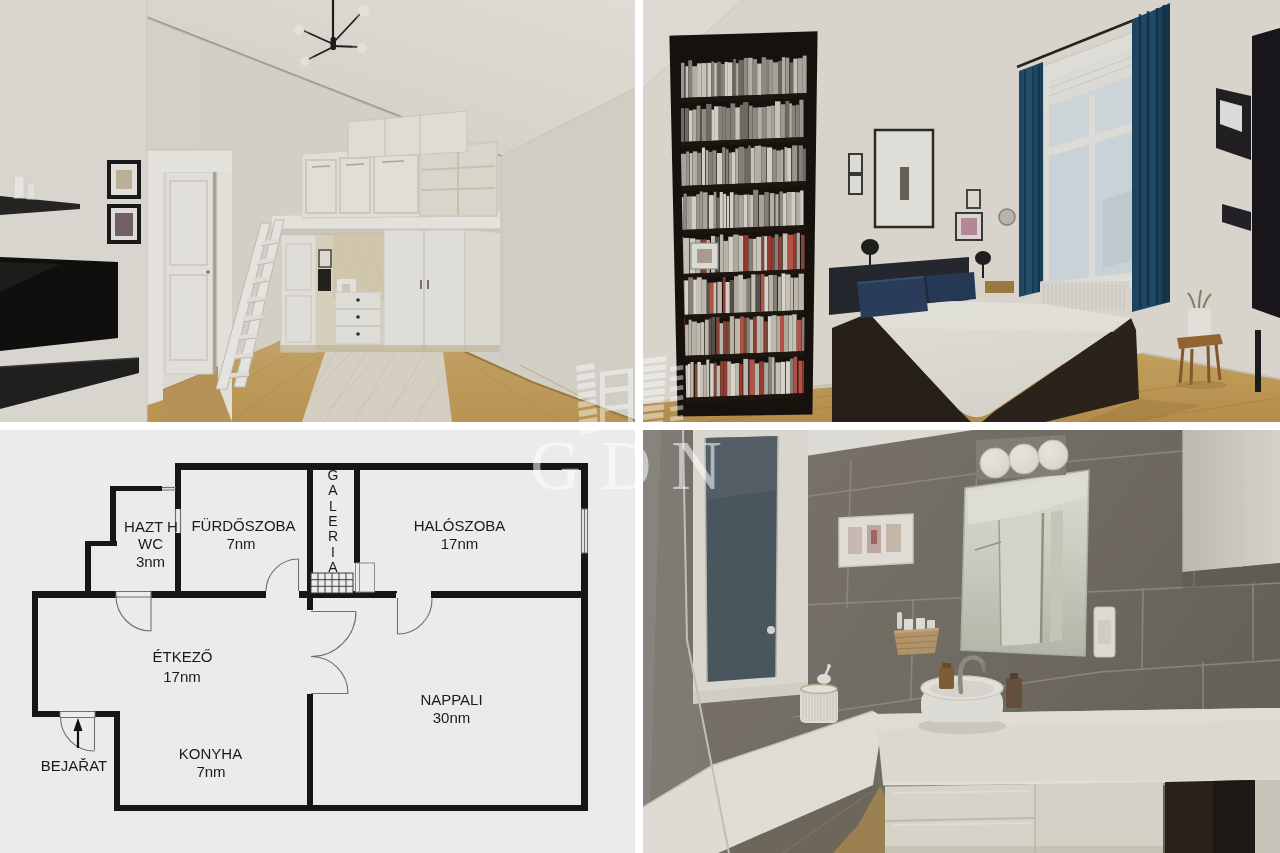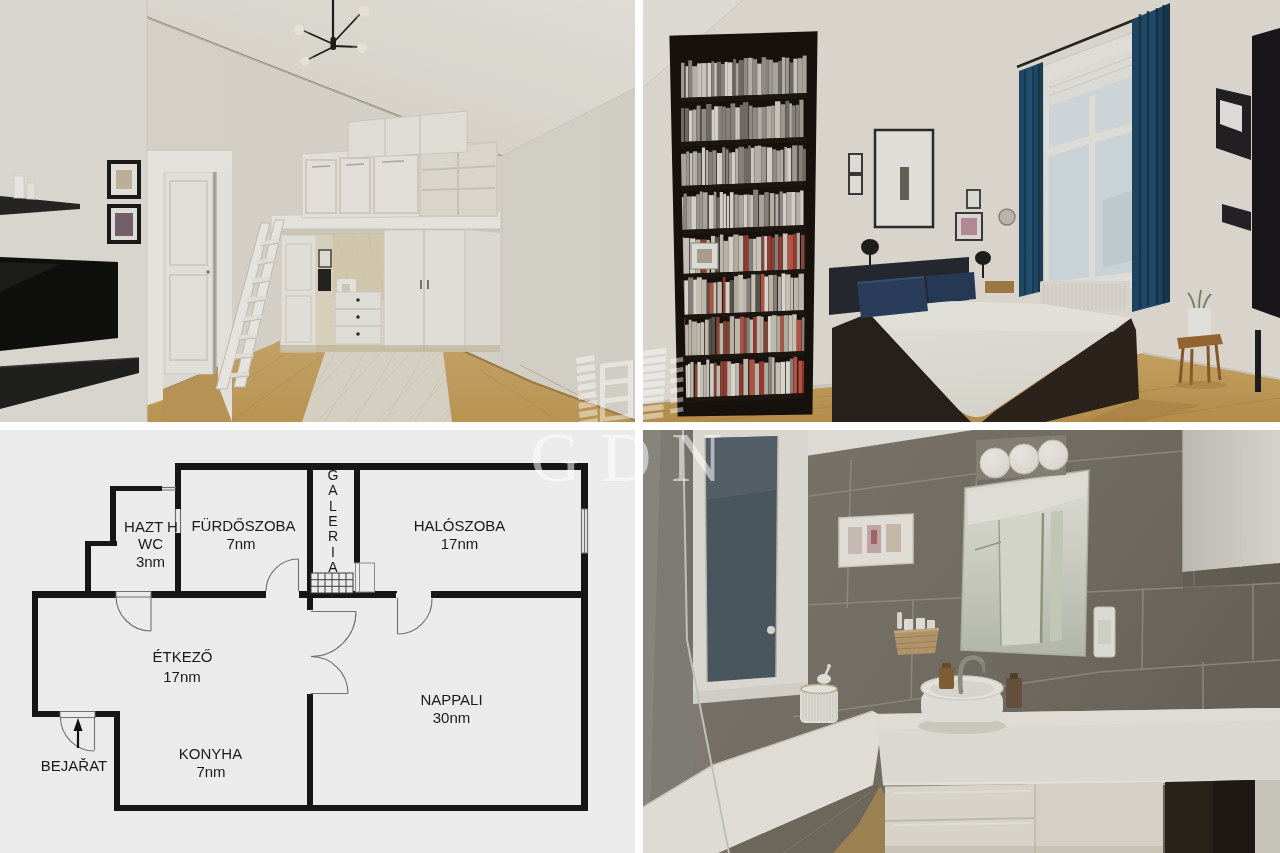--- a/index.html
+++ b/index.html
@@ -776,21 +776,21 @@
         <line x1="178" y1="262" x2="178" y2="291"></line>
         <line x1="181" y1="262" x2="181" y2="291"></line>
         <line x1="184" y1="262" x2="184" y2="291"></line>
         <line x1="187" y1="262" x2="187" y2="291"></line>
         <line x1="190" y1="262" x2="190" y2="291"></line>
         <line x1="193" y1="262" x2="193" y2="291"></line>
       </g>
     </svg>
     <div style="position:absolute;left:0;top:0;right:0;bottom:0;background:rgba(42,36,26,0.10)"></div>
   </div>
-<div class="q" style="left:0;top:4px;width:1280px;height:615px;pointer-events:none">
+<div class="q" style="left:0;top:12px;width:1280px;height:615px;pointer-events:none">
     <svg width="1280" height="853" viewBox="0 0 1280 853" xmlns="http://www.w3.org/2000/svg">
       <g fill="#ffffff" opacity="0.45">
         <polygon points="576.0,354 594.0,351 594.6,357 576.6,360"></polygon>
         <polygon points="576.5,363 594.5,360 595.1,366 577.1,369"></polygon>
         <polygon points="577.0,372 595.0,369 595.6,375 577.6,378"></polygon>
         <polygon points="577.5,381 595.5,378 596.1,384 578.1,387"></polygon>
         <polygon points="578.0,390 596.0,387 596.6,393 578.6,396"></polygon>
         <polygon points="578.5,399 596.5,396 597.1,402 579.1,405"></polygon>
         <polygon points="579.0,408 597.0,405 597.6,411 579.6,414"></polygon>
         <polygon points="579.5,417 597.5,414 598.1,420 580.1,423"></polygon>

